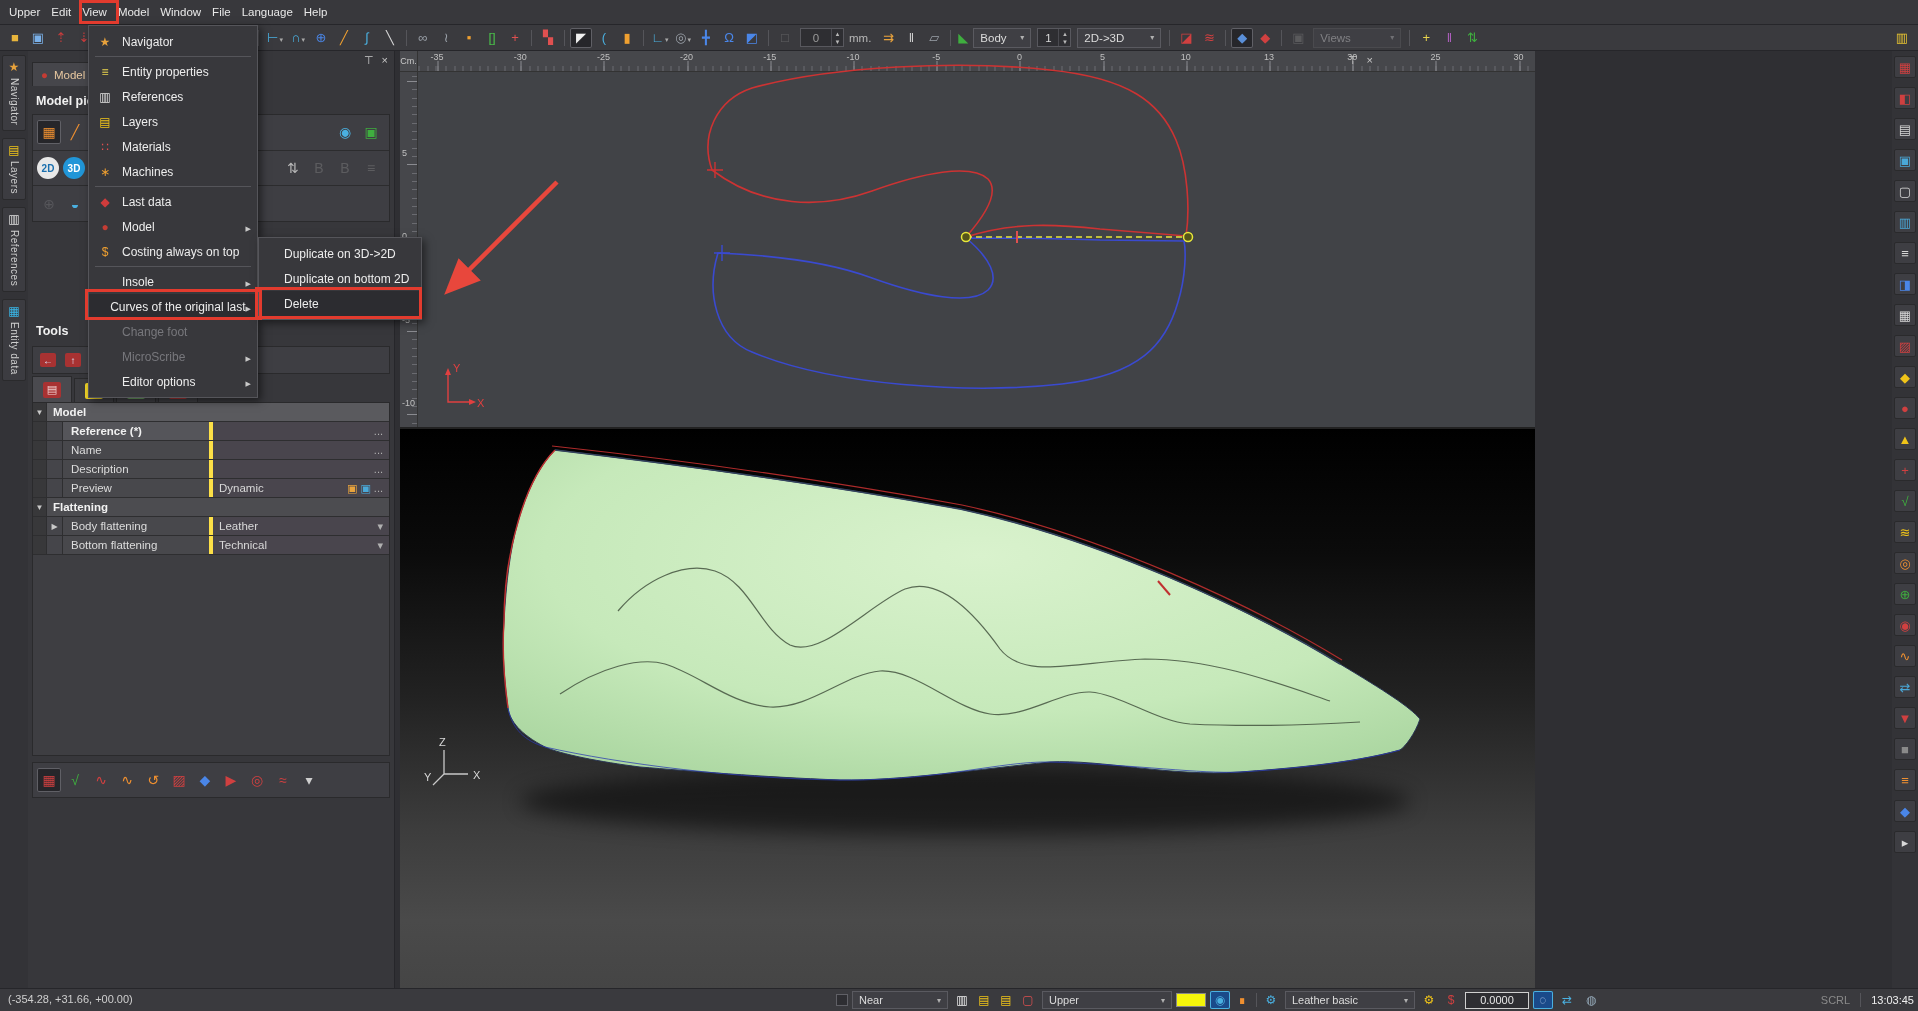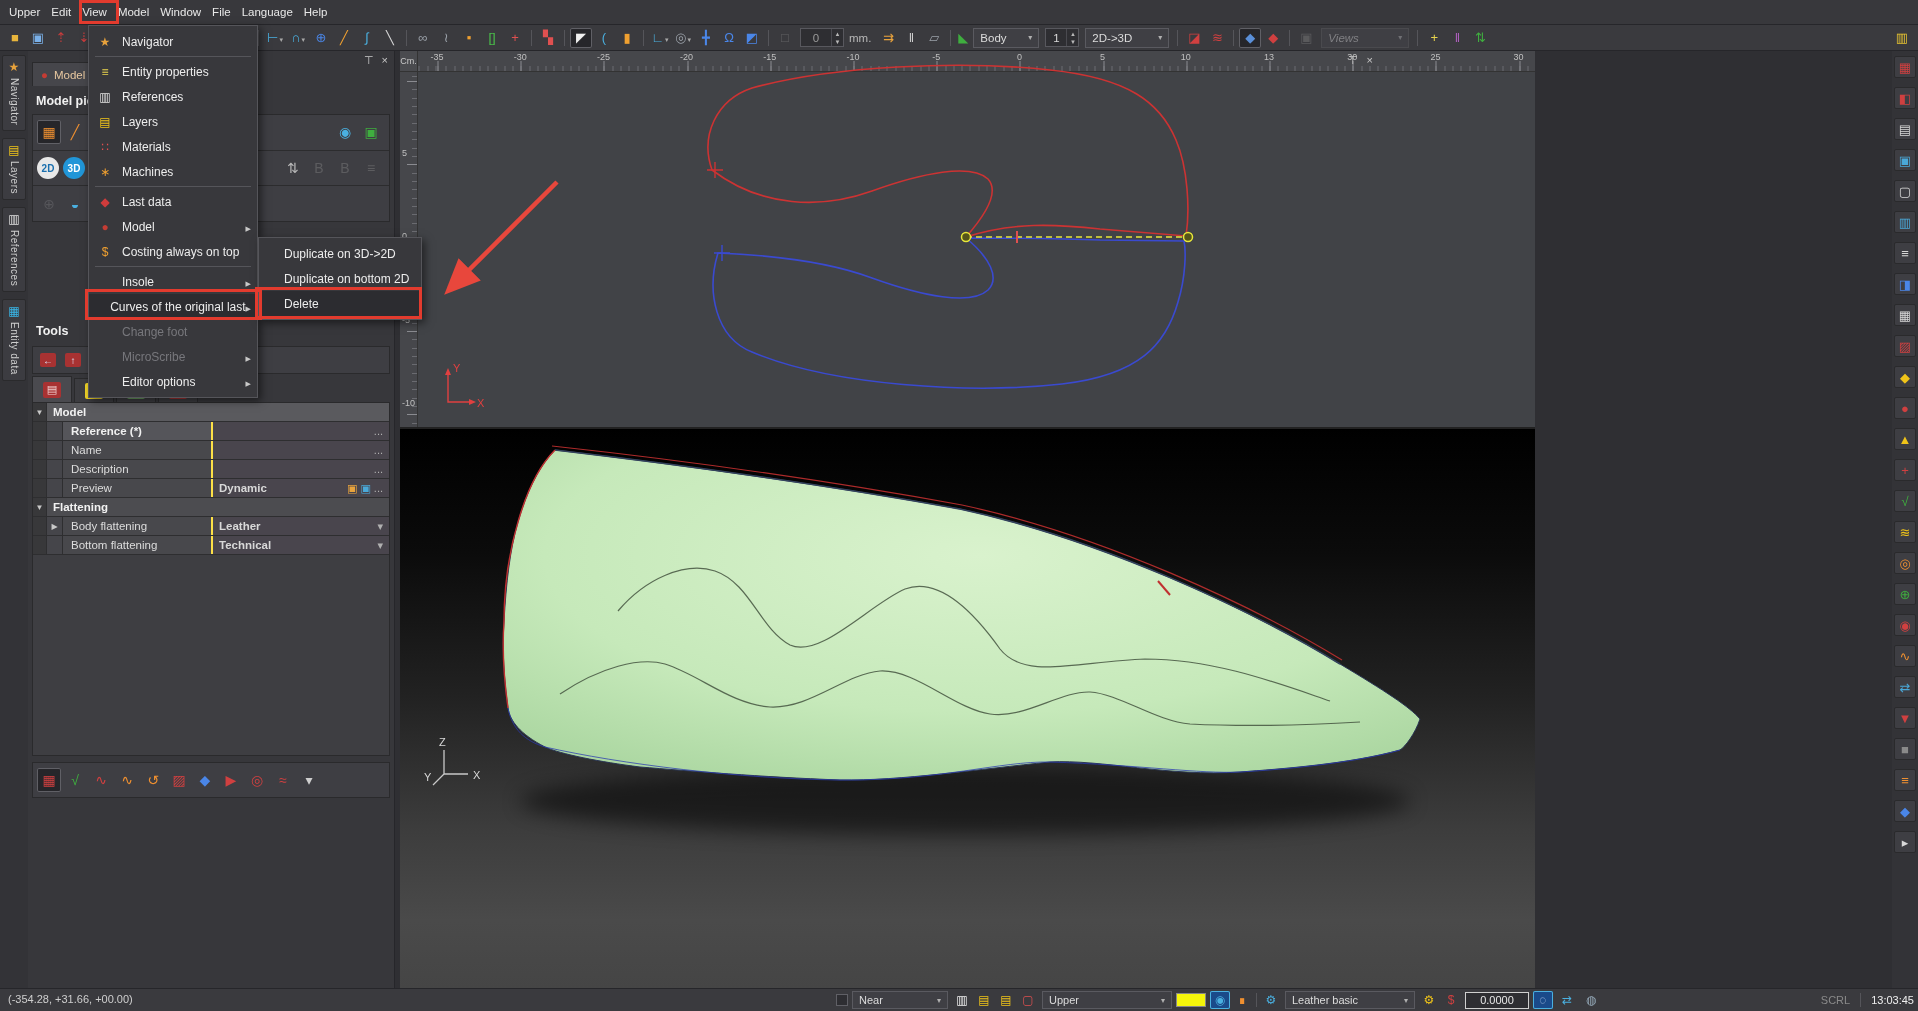--- a/index.html
+++ b/index.html
@@ -29,21 +29,21 @@
   .ddc::after { content:"▾"; font-size:7px; color:#a8a8a8; margin-left:1px; }
   .tb-spin { display:flex; align-items:center; background:#2e2e32; border:1px solid #58585e; height:19px; margin:0 3px; }
   .tb-spin .tb-val { width:30px; text-align:center; color:#9a9a9a; font-size:11.5px; }
   .spinner { display:flex; flex-direction:column; justify-content:center; width:12px; border-left:1px solid #4a4a50; height:100%; }
   .spinner::before { content:"▲"; font-size:6px; color:#b8b8b8; text-align:center; line-height:8px;}
   .spinner::after  { content:"▼"; font-size:6px; color:#b8b8b8; text-align:center; line-height:8px;}
   .tb-unit { color:#b8b8b8; font-size:11.5px; margin:0 6px 0 2px; }
   .tb-select { display:flex; align-items:center; justify-content:space-between; background:#3f3f44;
     border:1px solid #5a5a60; height:20px; padding:0 6px; font-size:11.5px; color:#dcdcdc; margin:0 3px; }
   .tb-select::after { content:"▾"; font-size:8px; color:#b0b0b0; margin-left:8px; }
-  .tb-select.disabled { color:#808084; border-color:#4a4a4e;font-style:italic; }
+  .tb-select.disabled { color:#808084; border-color:#4a4a4e; }
   .tb-select.disabled::after { color:#707074; }
   .tb-sep { width:1px; height:16px; background:#55555a; margin:0 5px; }
   .shoe-glyph { font-size:13px; margin:0 2px; }
   .tb-spacer { flex:1; }
   
   .sidetabs { position:absolute; left:0; top:50px; width:28px; bottom:23px; background:#333337;
     display:flex; flex-direction:column; align-items:center; gap:7px; padding-top:5px; z-index:5;}
   .sidetab { width:24px; display:flex; flex-direction:column; align-items:center; gap:5px;
     background:#3c3c41; border:1px solid #2a2a2c; border-radius:2px; padding:5px 0; cursor:default;}
   .sidetab .stg { font-size:12px; line-height:1; }
@@ -83,24 +83,24 @@
   
   .grid-box { top:352px; height:354px; background:#3e3e42; }
   .grid { display:flex; flex-direction:column; }
   .g-row { height:19px; display:flex; align-items:center; border-bottom:1px solid #2e2e30; font-size:11.5px; }
   .g-edge { width:14px; align-self:stretch; background:#38383a; border-right:1px solid #2e2e30; display:flex; align-items:center; justify-content:center; font-size:8px; color:#c8c8c8;}
   .g-row.group { background:#5a5a5e; font-weight:bold; color:#f2f2f2; }
   .g-row.group .g-glabel { padding-left:6px; }
   .g-indent { width:16px; align-self:stretch; background:#45454a; border-right:1px solid #2e2e30;
     display:flex; align-items:center; justify-content:center; font-size:8px; color:#c8c8c8;}
   .g-label { width:150px; align-self:stretch; display:flex; align-items:center; padding-left:8px;
-    background:#48484c; border-right:2px solid #fde047; color:#dcdcdc; }
+    background:#48484c; border-right:4px solid #fde047; color:#dcdcdc; }
   .g-label.bold { font-weight:bold; background:#55555a; color:#f0f0f0; }
   .g-value { flex:1; align-self:stretch; display:flex; align-items:center; padding-left:6px;
-    background:#49454d; color:#d8d8d8;font-weight:bold; }
+    background:#49454d; color:#d8d8d8; }
   .g-action { width:36px; align-self:stretch; display:flex; align-items:center; justify-content:flex-end;
     gap:3px; padding-right:6px; background:#49454d; color:#b0b0b0; font-size:11px; }
   .cam { font-size:11px; }
   .bottom-box { top:712px; height:36px; display:flex; align-items:center; padding:0 4px; }
   
   .vp2d { position:absolute; left:400px; top:50px; width:1135px; height:377px; background:#414347; z-index:1; }
   .corner { position:absolute; left:0; top:0; width:18px; height:22px; background:#4a4b4f;
     border-right:1px solid #333; border-bottom:1px solid #333; font-size:9px; color:#c8c8c8;
     display:flex; align-items:center; justify-content:center; }
   .hruler { position:absolute; left:18px; top:0; right:0; height:22px; background:#46474b; border-bottom:1px solid #333; }
@@ -369,21 +369,21 @@
 
       </span>
 
       <span class="tbi sep_after">
         <span class="g" style="color: rgb(154, 160, 168);">▱</span>
 
       </span>
 
   </span>
   <span class="shoe-glyph" style="color:#3fae3f">◣</span>
-  <span class="tb-select" style="width:66px">
+  <span class="tb-select" style="width:58px">
     <span>Body</span>
   </span>
   <span class="tb-spin">
     <span class="tb-val" style="width:20px;color:#d8d8d8">1</span>
     <span class="spinner"></span>
   </span>
   <span class="tb-select" style="width:84px">
     <span>2D-&gt;3D</span>
   </span>
   <span class="tb-sep"></span>

